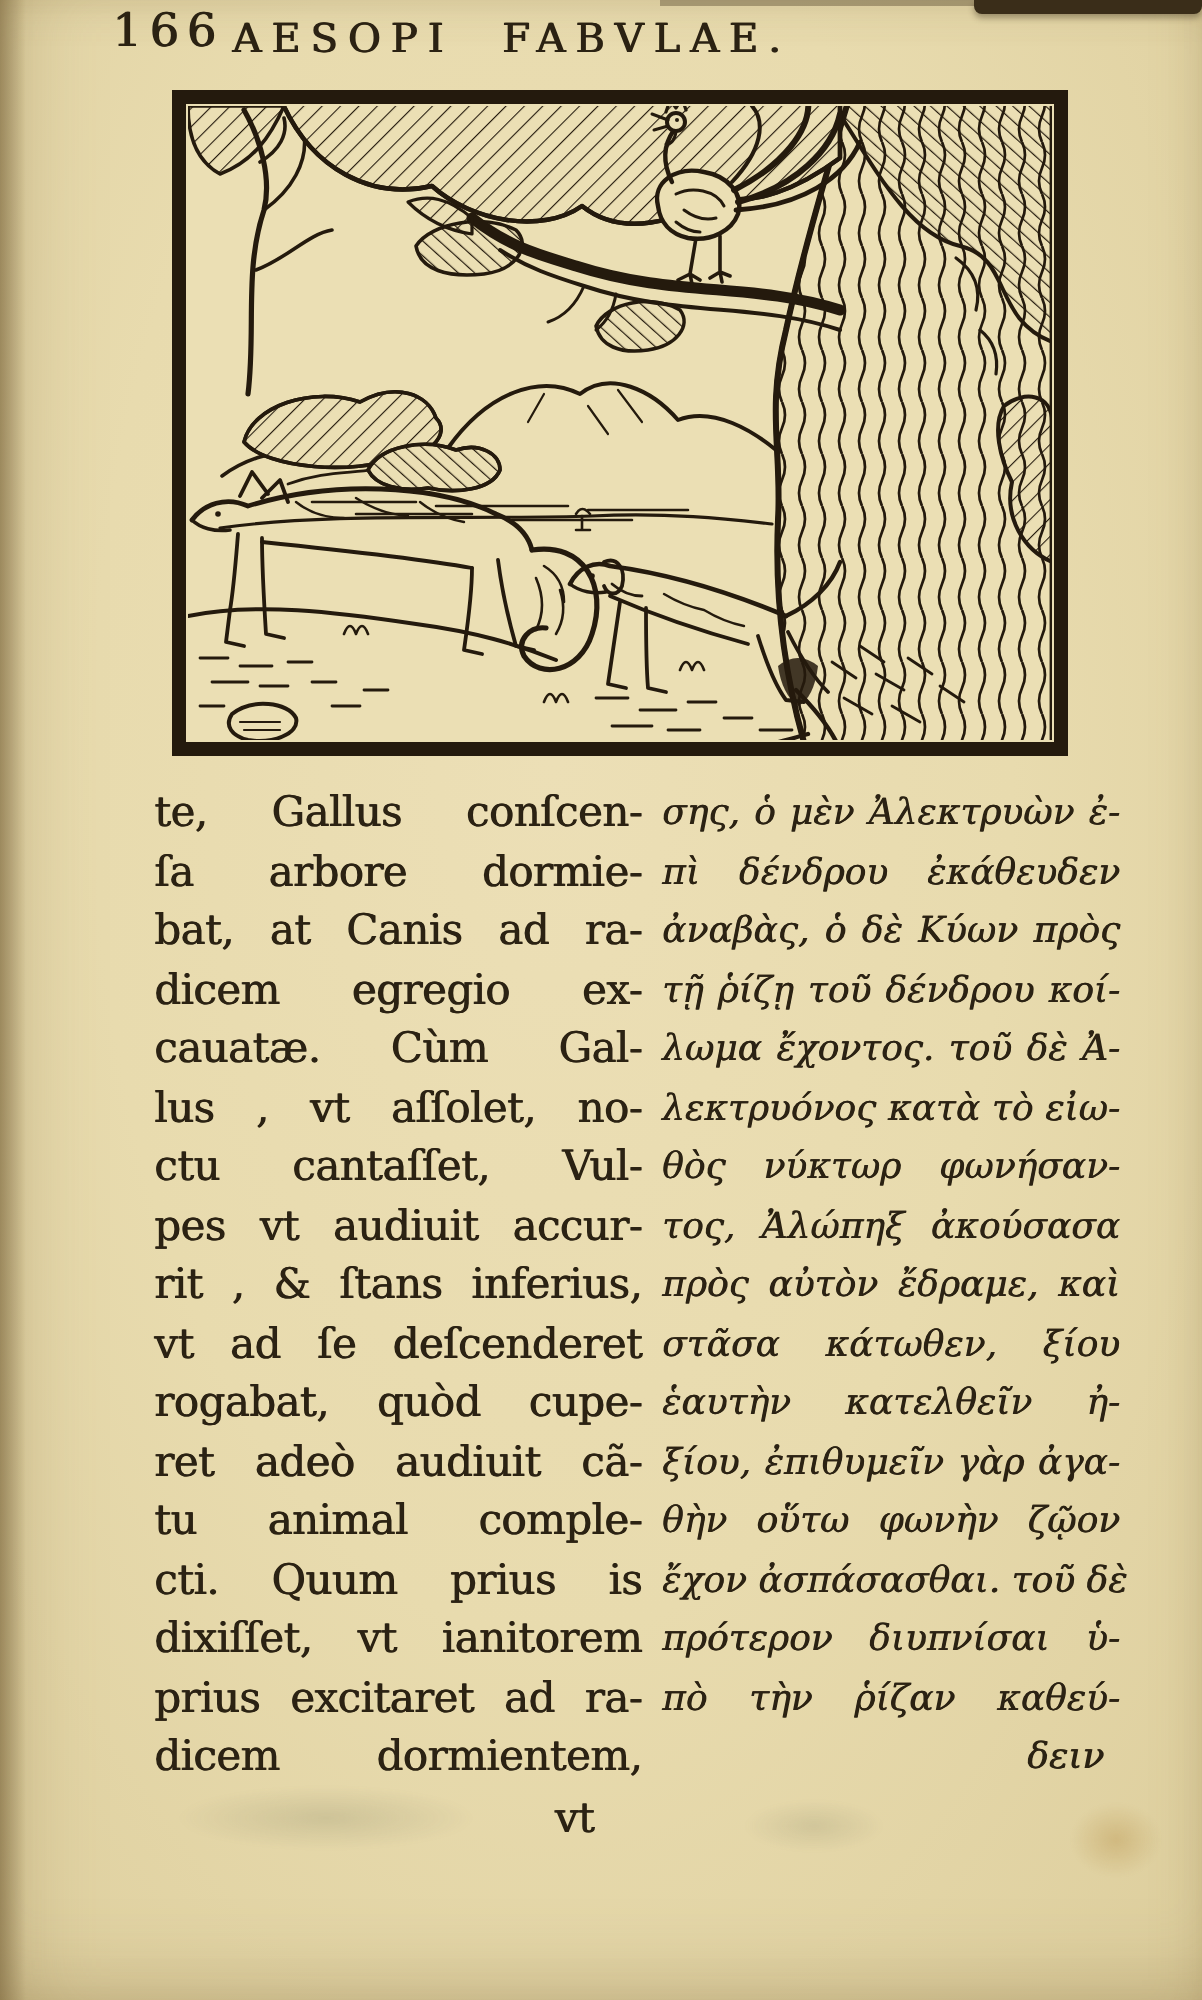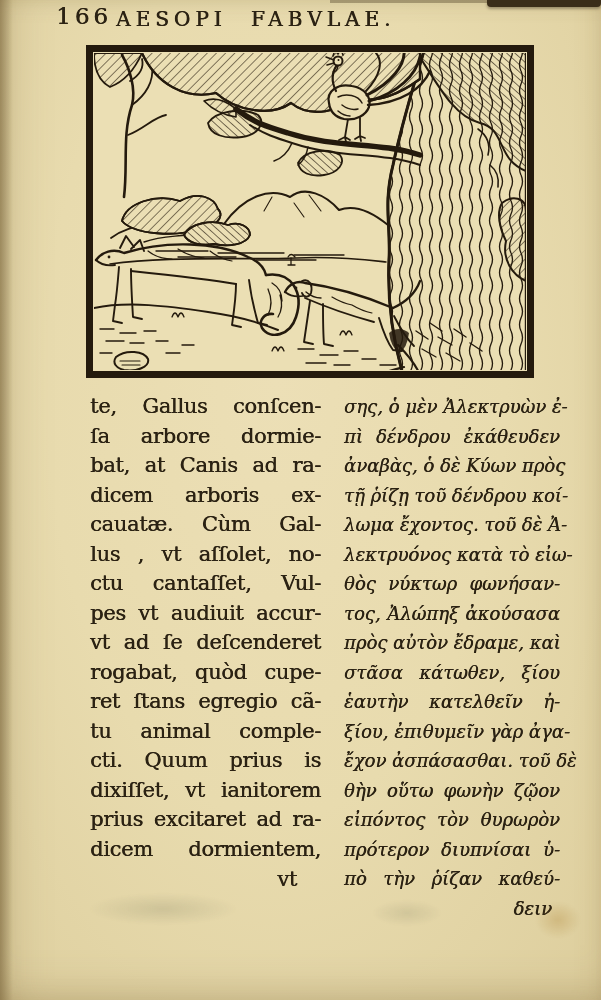--- a/index.html
+++ b/index.html
@@ -23,21 +23,21 @@
     text-shadow:.6px 0 0 currentColor;}
   .runtitle{position:absolute;left:116px;top:7px;width:340px;
     font-size:20px;letter-spacing:5px;word-spacing:13px;text-shadow:.6px 0 0 currentColor;}
 
   .woodcut{position:absolute;left:86px;top:45px;}
 
   .tcol{position:absolute;top:392px;}
   .col-latin{left:77px;width:244px;font-size:21px;letter-spacing:-.3px;}
   .col-greek{left:331px;width:229px;font-size:18px;font-style:italic;}
   .tcol .ln{height:29.5px;line-height:29.5px;text-align:justify;text-align-last:justify;
-    white-space:nowrap;text-shadow:.4px 0 0 currentColor;margin-left:13px;}
+    white-space:nowrap;text-shadow:.4px 0 0 currentColor;}
   .col-greek .ln{text-shadow:.3px 0 0 currentColor;}
   .cw{height:30px;line-height:30px;text-align:right;text-shadow:.4px 0 0 currentColor;}
   .col-latin .cw{padding-right:24px;}
   .col-greek .cw{padding-right:8px;}
 
   .smudge{position:absolute;border-radius:50%;filter:blur(1px);}
   .sm1{left:88px;top:893px;width:150px;height:32px;
     background:radial-gradient(ellipse, rgba(92,96,70,.17), transparent 70%);}
   .sm2{left:372px;top:900px;width:70px;height:26px;
     background:radial-gradient(ellipse, rgba(92,96,70,.14), transparent 70%);}
@@ -181,28 +181,29 @@
         <path d="M150,328 H300 M40,330 H120" stroke-width="1.3"></path>
         <path d="M202,212 q3,-5 7,0 M205,213 l0,7 M202,220 h7" stroke-width="1.3"></path>
       </g>
     </g>
   </svg>
 
   <div class="tcol col-latin">
     <div class="ln">te, Gallus conſcen-</div>
     <div class="ln">ſa arbore dormie-</div>
     <div class="ln">bat, at Canis ad ra-</div>
-    <div class="ln">dicem arboris ex-</div>
+    <div class="ln">dicem egregio ex-</div>
     <div class="ln">cauatæ. Cùm Gal-</div>
     <div class="ln">lus , vt aſſolet, no-</div>
     <div class="ln">ctu cantaſſet, Vul-</div>
     <div class="ln">pes vt audiuit accur-</div>
+    <div class="ln">rit , &amp; ſtans inferius,</div>
     <div class="ln">vt ad ſe deſcenderet</div>
     <div class="ln">rogabat, quòd cupe-</div>
-    <div class="ln">ret ſtans egregio cã-</div>
+    <div class="ln">ret adeò audiuit cã-</div>
     <div class="ln">tu animal comple-</div>
     <div class="ln">cti. Quum prius is</div>
     <div class="ln">dixiſſet, vt ianitorem</div>
     <div class="ln">prius excitaret ad ra-</div>
     <div class="ln">dicem dormientem,</div>
     <div class="cw">vt</div>
   </div>
 
   <div class="tcol col-greek">
     <div class="ln">σης, ὁ μὲν Ἀλεκτρυὼν ἐ-</div>
@@ -210,23 +211,22 @@
     <div class="ln">ἀναβὰς, ὁ δὲ Κύων πρὸς</div>
     <div class="ln">τῇ ῥίζῃ τοῦ δένδρου κοί-</div>
     <div class="ln">λωμα ἔχοντος. τοῦ δὲ Ἀ-</div>
     <div class="ln">λεκτρυόνος κατὰ τὸ εἰω-</div>
     <div class="ln">θὸς νύκτωρ φωνήσαν-</div>
     <div class="ln">τος, Ἀλώπηξ ἀκούσασα</div>
     <div class="ln">πρὸς αὐτὸν ἔδραμε, καὶ</div>
     <div class="ln">στᾶσα κάτωθεν, ξίου</div>
     <div class="ln">ἑαυτὴν κατελθεῖν ἠ-</div>
     <div class="ln">ξίου, ἐπιθυμεῖν γὰρ ἀγα-</div>
+    <div class="ln">θὴν οὕτω φωνὴν ζῷον</div>
     <div class="ln">ἔχον ἀσπάσασθαι. τοῦ δὲ</div>
-    <div class="ln">θὴν οὕτω φωνὴν ζῷον</div>
-    <div class="ln">εἰπόντος τὸν θυρωρὸν</div>
     <div class="ln">πρότερον διυπνίσαι ὑ-</div>
     <div class="ln">πὸ τὴν ῥίζαν καθεύ-</div>
     <div class="cw">δειν</div>
   </div>
 
   <div class="smudge sm1"></div>
   <div class="smudge sm2"></div>
   <div class="smudge stain"></div>
 </div>
 

